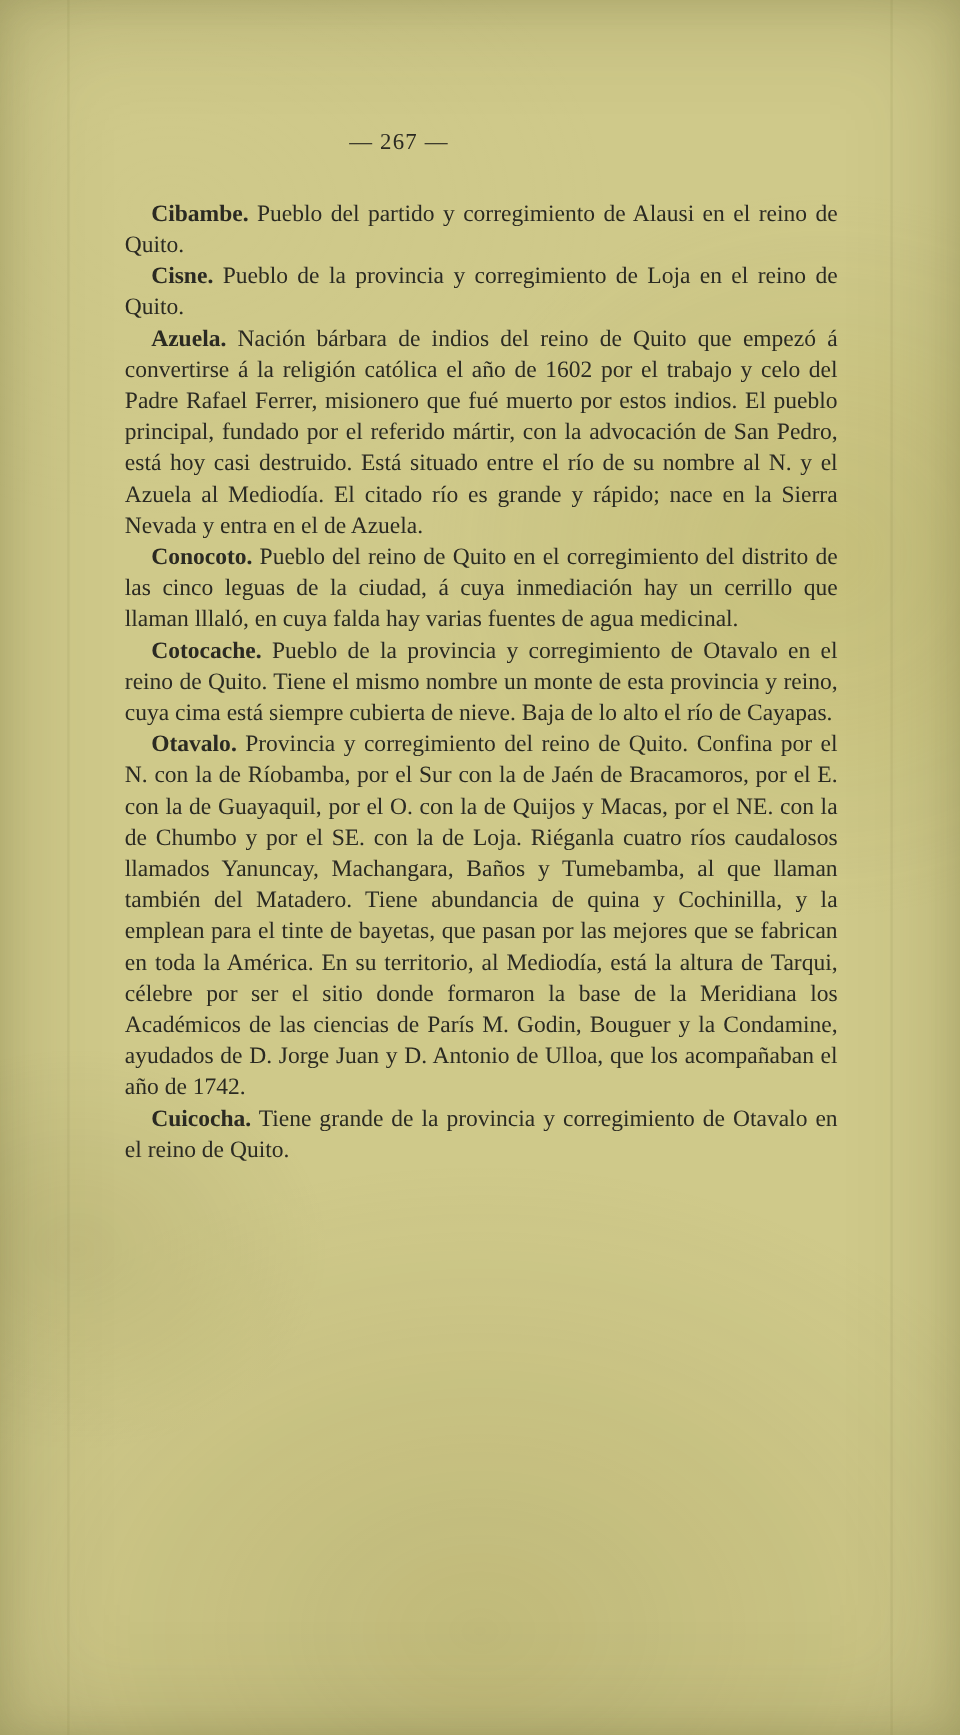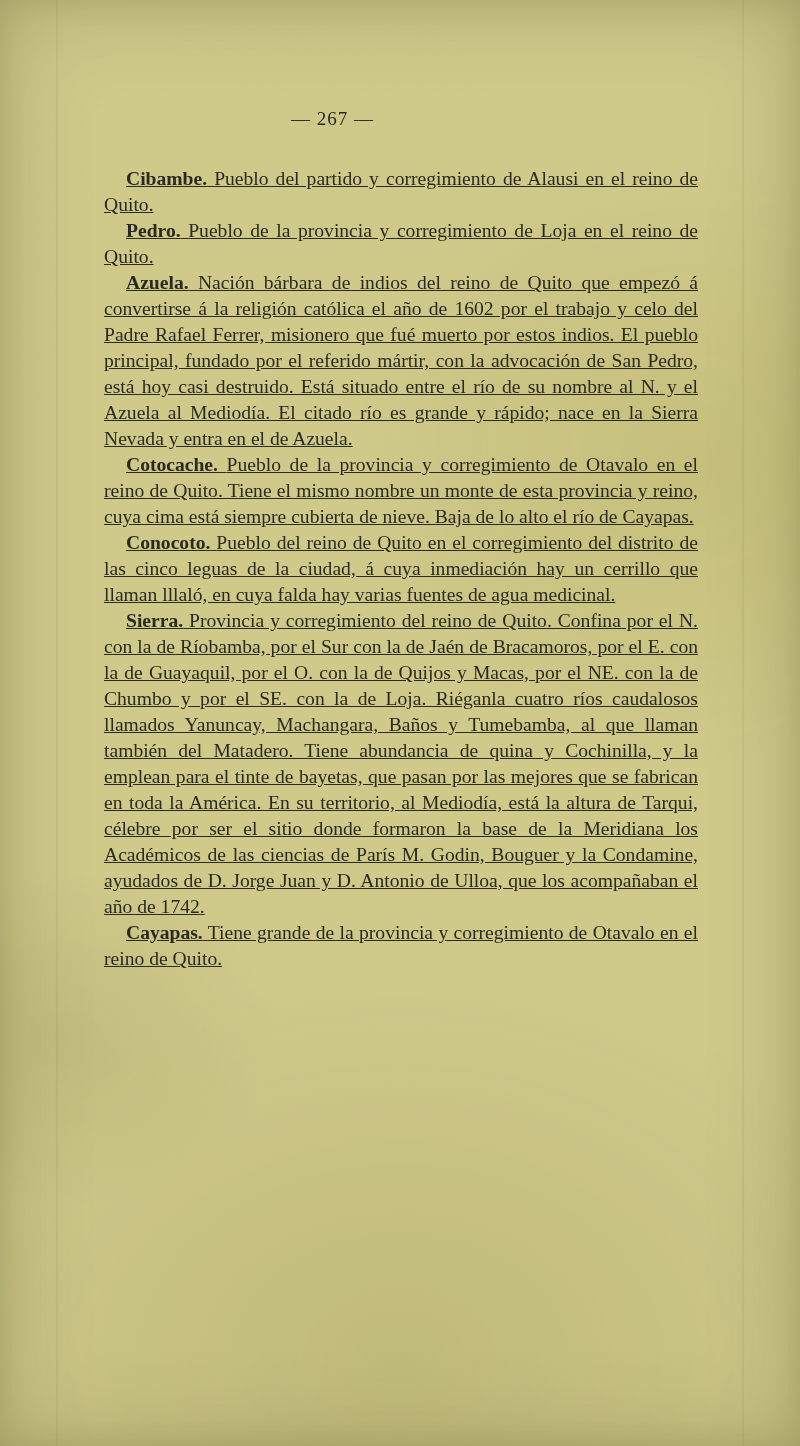--- a/index.html
+++ b/index.html
@@ -59,21 +59,20 @@
   }
   .text-block {
     position: absolute;
     left: 104px;
     top: 166px;
     width: 594px;
     font-size: 19.6px;
     line-height: 26.0px;
     text-align: justify;
     text-justify: inter-word;
-    text-decoration: underline;
   }
   p.entry {
     margin: 0;
     text-indent: 22px;
   }
   .headword {
     font-weight: bold;
   }
 </style>
 </head>
@@ -88,45 +87,45 @@
   <div class="folio">— 267 —</div>
 
   <div class="text-block">
 
     <p class="entry">
       <span class="headword">Cibambe.</span>
       <span>Pueblo del partido y corregimiento de Alausi en el reino de Quito.</span>
     </p>
 
     <p class="entry">
-      <span class="headword">Pedro.</span>
+      <span class="headword">Cisne.</span>
       <span>Pueblo de la provincia y corregimiento de Loja en el reino de Quito.</span>
     </p>
 
     <p class="entry">
       <span class="headword">Azuela.</span>
       <span>Nación bárbara de indios del reino de Quito que empezó á convertirse á la religión católica el año de 1602 por el trabajo y celo del Padre Rafael Ferrer, misionero que fué muerto por estos indios. El pueblo principal, fundado por el referido mártir, con la advocación de San Pedro, está hoy casi destruido. Está situado entre el río de su nombre al N. y el Azuela al Mediodía. El citado río es grande y rápido; nace en la Sierra Nevada y entra en el de Azuela.</span>
     </p>
 
     <p class="entry">
+      <span class="headword">Conocoto.</span>
+      <span>Pueblo del reino de Quito en el corregimiento del distrito de las cinco leguas de la ciudad, á cuya inmediación hay un cerrillo que llaman lllaló, en cuya falda hay varias fuentes de agua medicinal.</span>
+    </p>
+
+    <p class="entry">
       <span class="headword">Cotocache.</span>
       <span>Pueblo de la provincia y corregimiento de Otavalo en el reino de Quito. Tiene el mismo nombre un monte de esta provincia y reino, cuya cima está siempre cubierta de nieve. Baja de lo alto el río de Cayapas.</span>
     </p>
 
     <p class="entry">
-      <span class="headword">Conocoto.</span>
-      <span>Pueblo del reino de Quito en el corregimiento del distrito de las cinco leguas de la ciudad, á cuya inmediación hay un cerrillo que llaman lllaló, en cuya falda hay varias fuentes de agua medicinal.</span>
-    </p>
-
-    <p class="entry">
-      <span class="headword">Sierra.</span>
+      <span class="headword">Otavalo.</span>
       <span>Provincia y corregimiento del reino de Quito. Confina por el N. con la de Ríobamba, por el Sur con la de Jaén de Bracamoros, por el E. con la de Guayaquil, por el O. con la de Quijos y Macas, por el NE. con la de Chumbo y por el SE. con la de Loja. Riéganla cuatro ríos caudalosos llamados Yanuncay, Machangara, Baños y Tumebamba, al que llaman también del Matadero. Tiene abundancia de quina y Cochinilla, y la emplean para el tinte de bayetas, que pasan por las mejores que se fabrican en toda la América. En su territorio, al Mediodía, está la altura de Tarqui, célebre por ser el sitio donde formaron la base de la Meridiana los Académicos de las ciencias de París M. Godin, Bouguer y la Condamine, ayudados de D. Jorge Juan y D. Antonio de Ulloa, que los acompañaban el año de 1742.</span>
     </p>
 
     <p class="entry">
-      <span class="headword">Cayapas.</span>
+      <span class="headword">Cuicocha.</span>
       <span>Tiene grande de la provincia y corregimiento de Otavalo en el reino de Quito.</span>
     </p>
 
   </div>
 </div>
 
 <div class="page-vignette"></div>
 
 </body></html>

